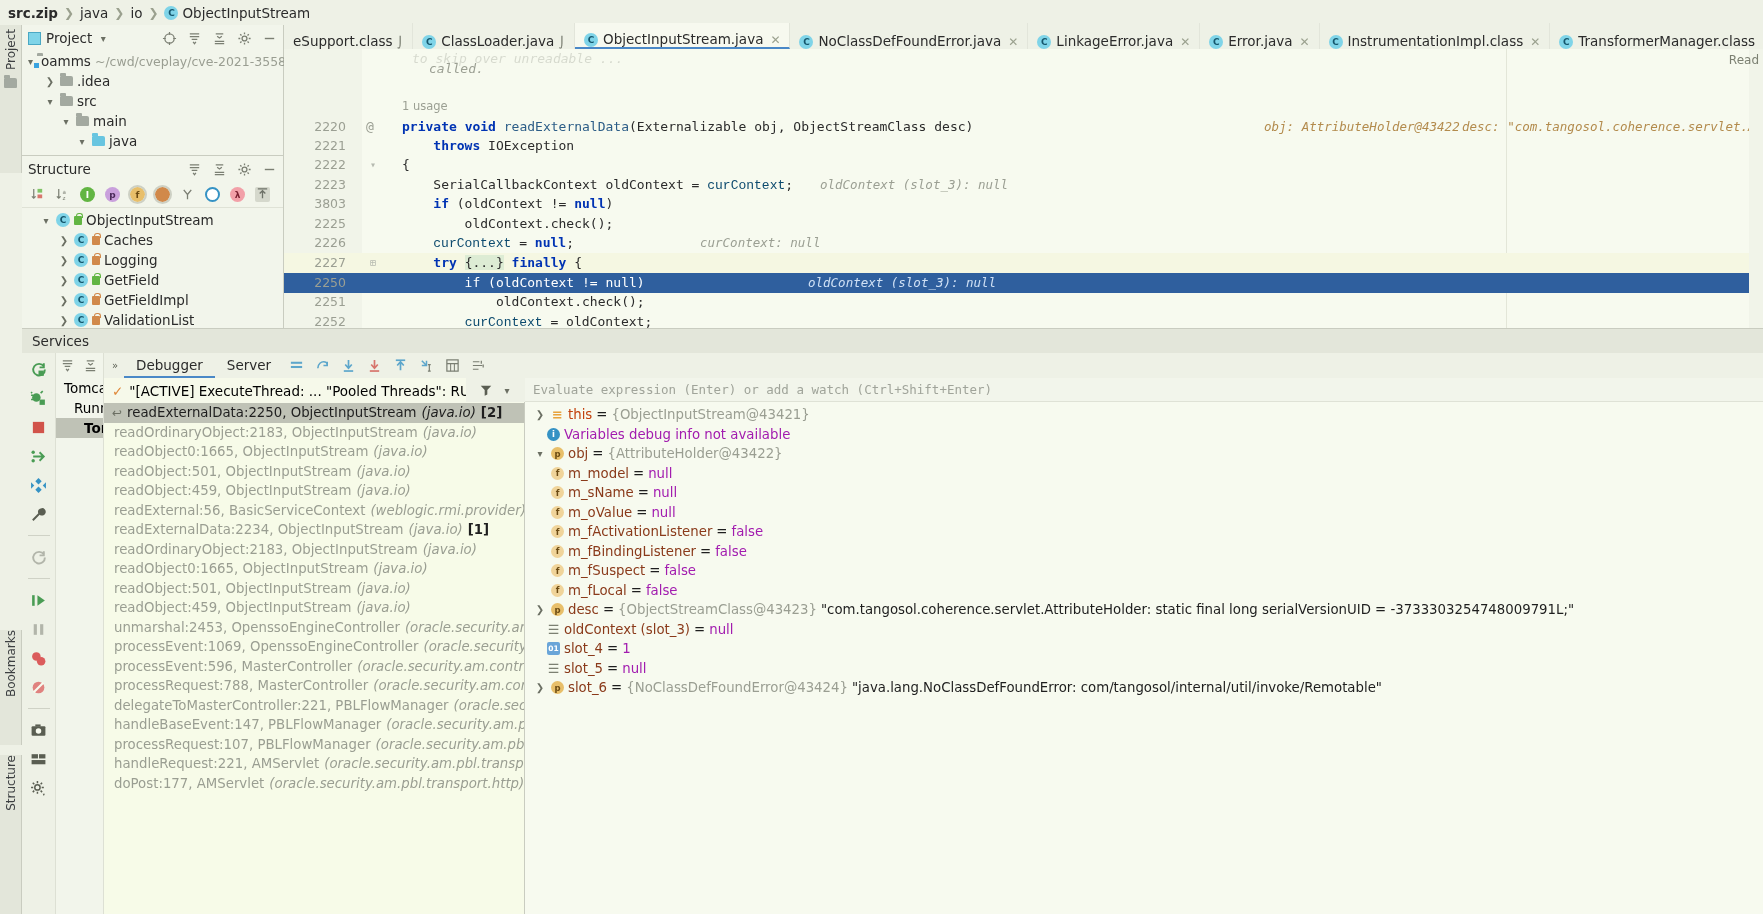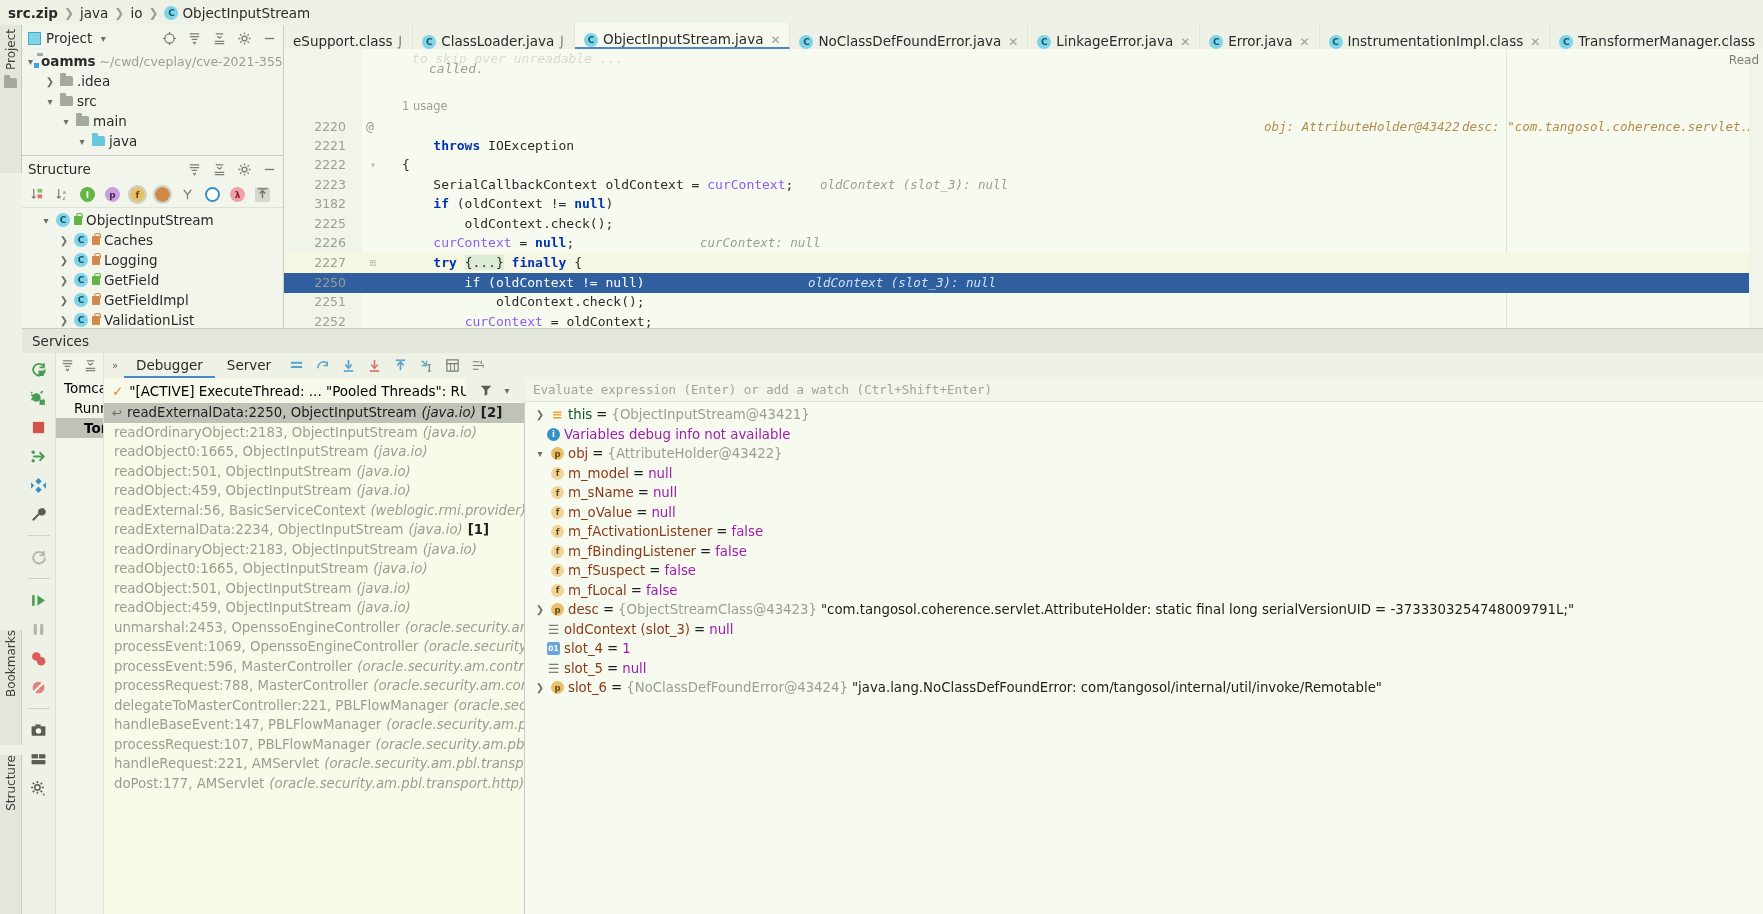--- a/index.html
+++ b/index.html
@@ -64,21 +64,21 @@
   .folder::before {
     content:''; position:absolute; left:0; top:-3px; width:6px; height:3px;
     background:#a3a9a0; border-radius:1px 1px 0 0;
   }
   .folder.blue::before { background:#68c5e0; }
   .folder.mod::after {
     content:''; position:absolute; right:-2px; bottom:-2px; width:5px; height:5px; background:#3aa3e0;
   }
   .tlabel { font-size:13.5px; }
   .tpath { color:#9a9e92; font-size:12.5px; }
-  .bold { font-weight:bold;text-align:center; }
+  .bold { font-weight:normal;text-align:center; }
 
   
   .structure-panel {
     position: absolute; left: 22px; top: 155px; width: 262px; height: 173px;
     background: #f2f5eb; border-top:1px solid #c9ccc0; border-right: 1px solid #c9ccc0;
   }
   .struct-toolbar {
     height: 26px; display:flex; align-items:center; gap:10px; padding:0 8px;
     border-bottom: 1px solid #dfe2d6;
   }
@@ -125,21 +125,21 @@
   }
   .gutter-lnum {
     position:absolute; left:0; top:0; width:78px; height:279px; background:#f1f4e9;
   }
   .codearea { position:absolute; left:0; top:0; width:1479px; height:279px; }
   .cline { height:19.5px; line-height:19.5px; white-space:nowrap; font-family:"DejaVu Sans Mono","Liberation Mono",monospace; font-size:13px; }
   .lnum { position:absolute; left:0; width:62px; text-align:right; color:#9b9f93; font-size:12.5px; font-family:"DejaVu Sans","Liberation Sans",sans-serif; }
   .ctext { position:absolute; left:118px; color:#2b2b2b; }
   .kw { color:#0033b3; font-weight:bold; }
   .meth { color:#2c5d87; }
-  .fld { color:#8b5cf6; }
+  .fld { color:#0c4a6e;font-family:Liberation Mono, monospace; }
   .hint { color:#9b9f93; font-style:italic; }
   .hintorange { color:#b38b4d; font-style:italic; }
   .cline.sel { background:#2f5f9e; }
   .cline.sel .ctext, .cline.sel .kw, .cline.sel .hint { color:#ffffff; }
   .cline.hl { background:#f5f7e2; }
   .usage { position:absolute; left:118px; color:#9b9f93; font-size:11.5px; font-family:"DejaVu Sans","Liberation Sans",sans-serif; font-style:normal; }
   .at { position:absolute; left:82px; color:#9b9f93; }
   .fold { position:absolute; left:86px; color:#b6bab0; font-size:10px; }
   .rightscroll {
     position:absolute; right:0; top:0; width:14px; height:279px; background:#f1f4e9;
@@ -218,21 +218,21 @@
   .vicon {
     width:13px; height:13px; border-radius:50%; display:inline-flex;
     align-items:center; justify-content:center; font-size:8.5px; font-weight:bold; color:#6b4a12;
   }
   .vi-p { background:#e8bf6a; }
   .vi-f { background:#f0d49a; }
   .vi-info { background:#3592c4; color:#fff; }
   .vi-list { background:transparent; color:#e8a33d; font-size:13px; font-weight:bold; }
   .vi-slot { background:transparent; color:#7c8072; font-size:13px; }
   .vi-int { background:#6aa5d8; color:#fff; font-size:7.5px; border-radius:2px; }
-  .vname { color:#14532d; }
+  .vname { color:#c2410c; }
   .vname.brown { color:#8a3a1a; }
   .veq { color:#1e1e1e; }
   .vref { color:#9a9e92; }
   .vval { color:#a21caf; }
   .vstr { color:#1e1e1e; }
   .sc-l0 { padding-left:8px; }
   .sc-l1 { padding-left:26px; }
 </style>
 </head>
 <body>
@@ -459,20 +459,21 @@
       <div class="cline" style="top:10px;position:absolute;width:100%">
         <span class="ctext hint" style="left:145px">called.</span>
       </div>
       <div class="cline" style="top:48px;position:absolute;width:100%">
         <span class="usage">1 usage</span>
       </div>
 
       <div class="cline" style="top:68px;position:absolute;width:100%">
         <span class="lnum">2220</span>
         <span class="at">@</span>
+        <span class="ctext"><span class="kw">private</span> <span class="kw">void</span> <span class="meth">readExternalData</span>(Externalizable obj, ObjectStreamClass desc)</span>
         <span class="hintorange" style="position:absolute;left:980px;font-family:'DejaVu Sans Mono',monospace;font-size:12.5px">obj:  AttributeHolder@43422</span>
         <span class="hintorange" style="position:absolute;left:1178px;font-family:'DejaVu Sans Mono',monospace;font-size:12.5px">desc:  "com.tangosol.coherence.servlet.AttributeHolder: stat</span>
       </div>
 
       <div class="cline" style="top:87px;position:absolute;width:100%">
         <span class="lnum">2221</span>
         <span class="ctext">&nbsp;&nbsp;&nbsp;&nbsp;<span class="kw">throws</span> IOException</span>
       </div>
 
       <div class="cline" style="top:106px;position:absolute;width:100%">
@@ -481,21 +482,21 @@
         <span class="ctext">{</span>
       </div>
 
       <div class="cline" style="top:126px;position:absolute;width:100%">
         <span class="lnum">2223</span>
         <span class="ctext">&nbsp;&nbsp;&nbsp;&nbsp;SerialCallbackContext oldContext = <span class="fld">curContext</span>;</span>
         <span class="hint" style="position:absolute;left:536px;font-family:'DejaVu Sans Mono',monospace;font-size:12.5px">oldContext (slot_3): null</span>
       </div>
 
       <div class="cline" style="top:145px;position:absolute;width:100%">
-        <span class="lnum">3182</span>
+        <span class="lnum">3803</span>
         <span class="ctext">&nbsp;&nbsp;&nbsp;&nbsp;<span class="kw">if</span> (oldContext != <span class="kw">null</span>)</span>
       </div>
 
       <div class="cline" style="top:165px;position:absolute;width:100%">
         <span class="lnum">2225</span>
         <span class="ctext">&nbsp;&nbsp;&nbsp;&nbsp;&nbsp;&nbsp;&nbsp;&nbsp;oldContext.check();</span>
       </div>
 
       <div class="cline" style="top:184px;position:absolute;width:100%">
         <span class="lnum">2226</span>

